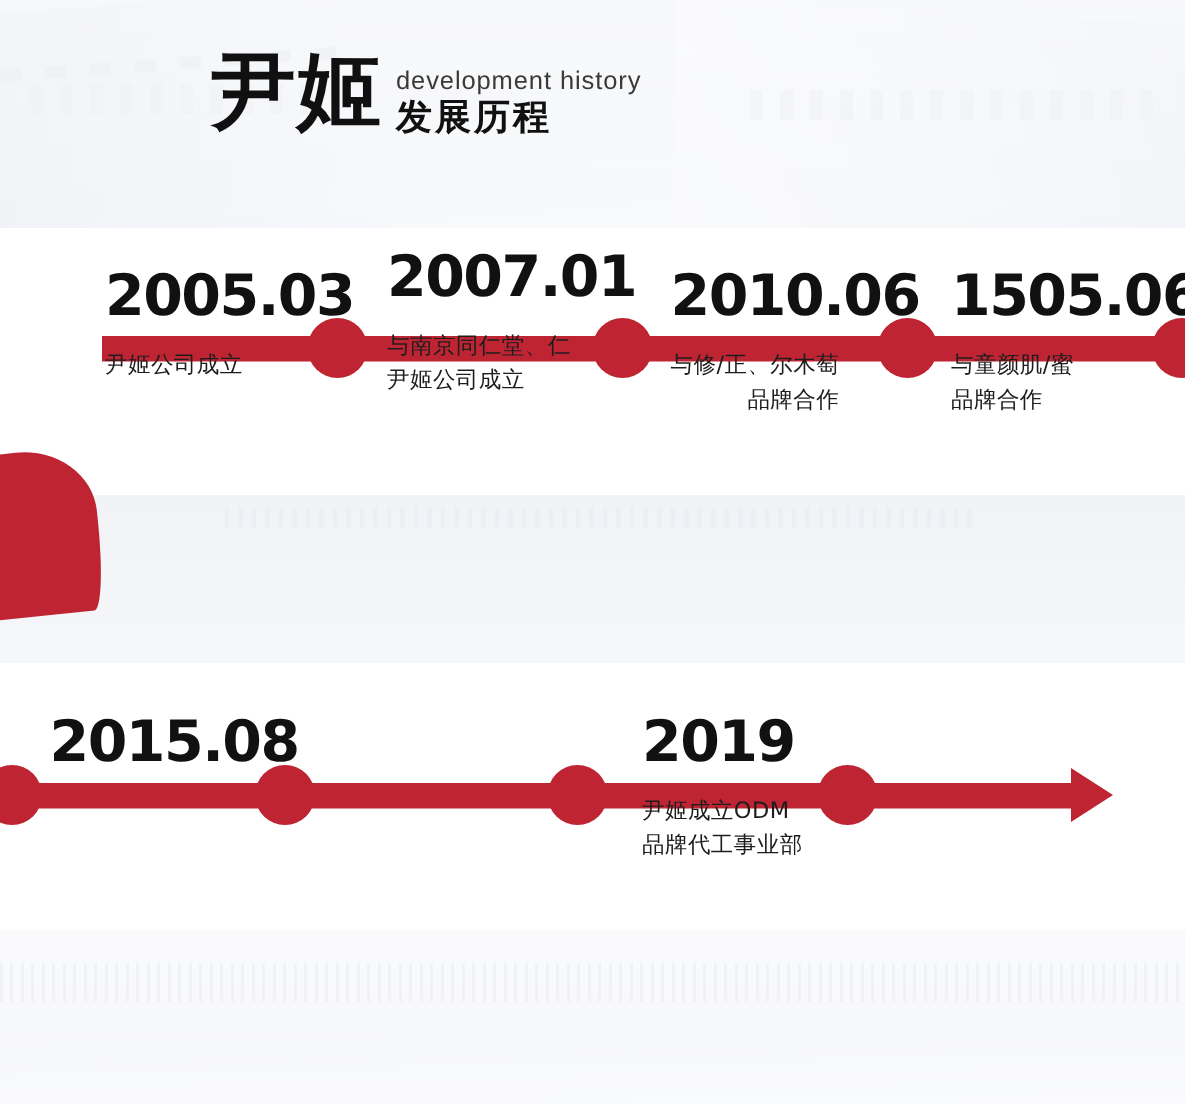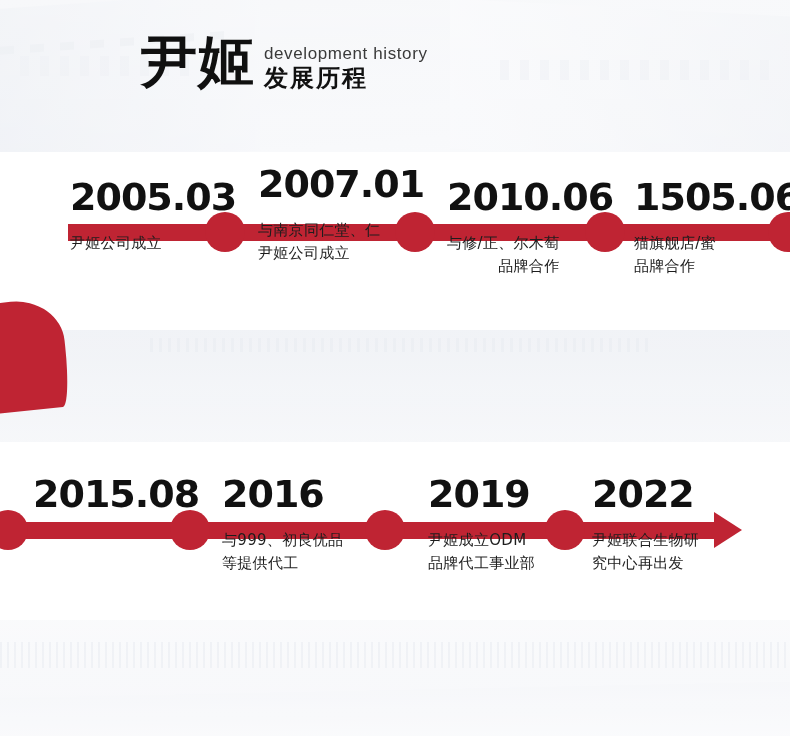--- a/index.html
+++ b/index.html
@@ -172,51 +172,41 @@
     </div>
 
     <div class="entry r1" style="left:447px;top:26px;width:175px;height:140px;text-align:right;">
       <div class="year">2010.06</div>
       <div class="desc">与修/正、尔木萄
 品牌合作</div>
     </div>
 
     <div class="entry r1" style="left:634px;top:26px;width:175px;height:140px;">
       <div class="year">1505.06</div>
-      <div class="desc">猫旗舰店/蜜
+      <div class="desc">与童颜肌/蜜
 品牌合作</div>
     </div>
   </div>
 
   <div class="card" id="card2">
 
     <div class="bar" style="left:0px;top:80px;width:716px;"></div>
     <div class="arrow-head" style="left:714px;top:70px;"></div>
 
     <div class="node" style="left:-12px;top:68px;"></div>
     <div class="node" style="left:170px;top:68px;"></div>
     <div class="node" style="left:365px;top:68px;"></div>
     <div class="node" style="left:545px;top:68px;"></div>
 
     <div class="entry r1" style="left:33px;top:33px;width:180px;height:140px;">
       <div class="year">2015.08</div>
     </div>
 
-    <div class="entry r1" style="left:222px;top:33px;width:180px;height:140px;">
-      <div class="year">2016</div>
-      <div class="desc">与999、初良优品
-等提供代工</div>
-    </div>
 
     <div class="entry r1" style="left:428px;top:33px;width:180px;height:140px;text-decoration:underline;">
       <div class="year">2019</div>
       <div class="desc">尹姬成立ODM
 品牌代工事业部</div>
     </div>
 
-    <div class="entry r1" style="left:592px;top:33px;width:180px;height:140px;">
-      <div class="year">2022</div>
-      <div class="desc">尹姬联合生物研
-究中心再出发</div>
-    </div>
   </div>
 
 </div>
 
 </body></html>

